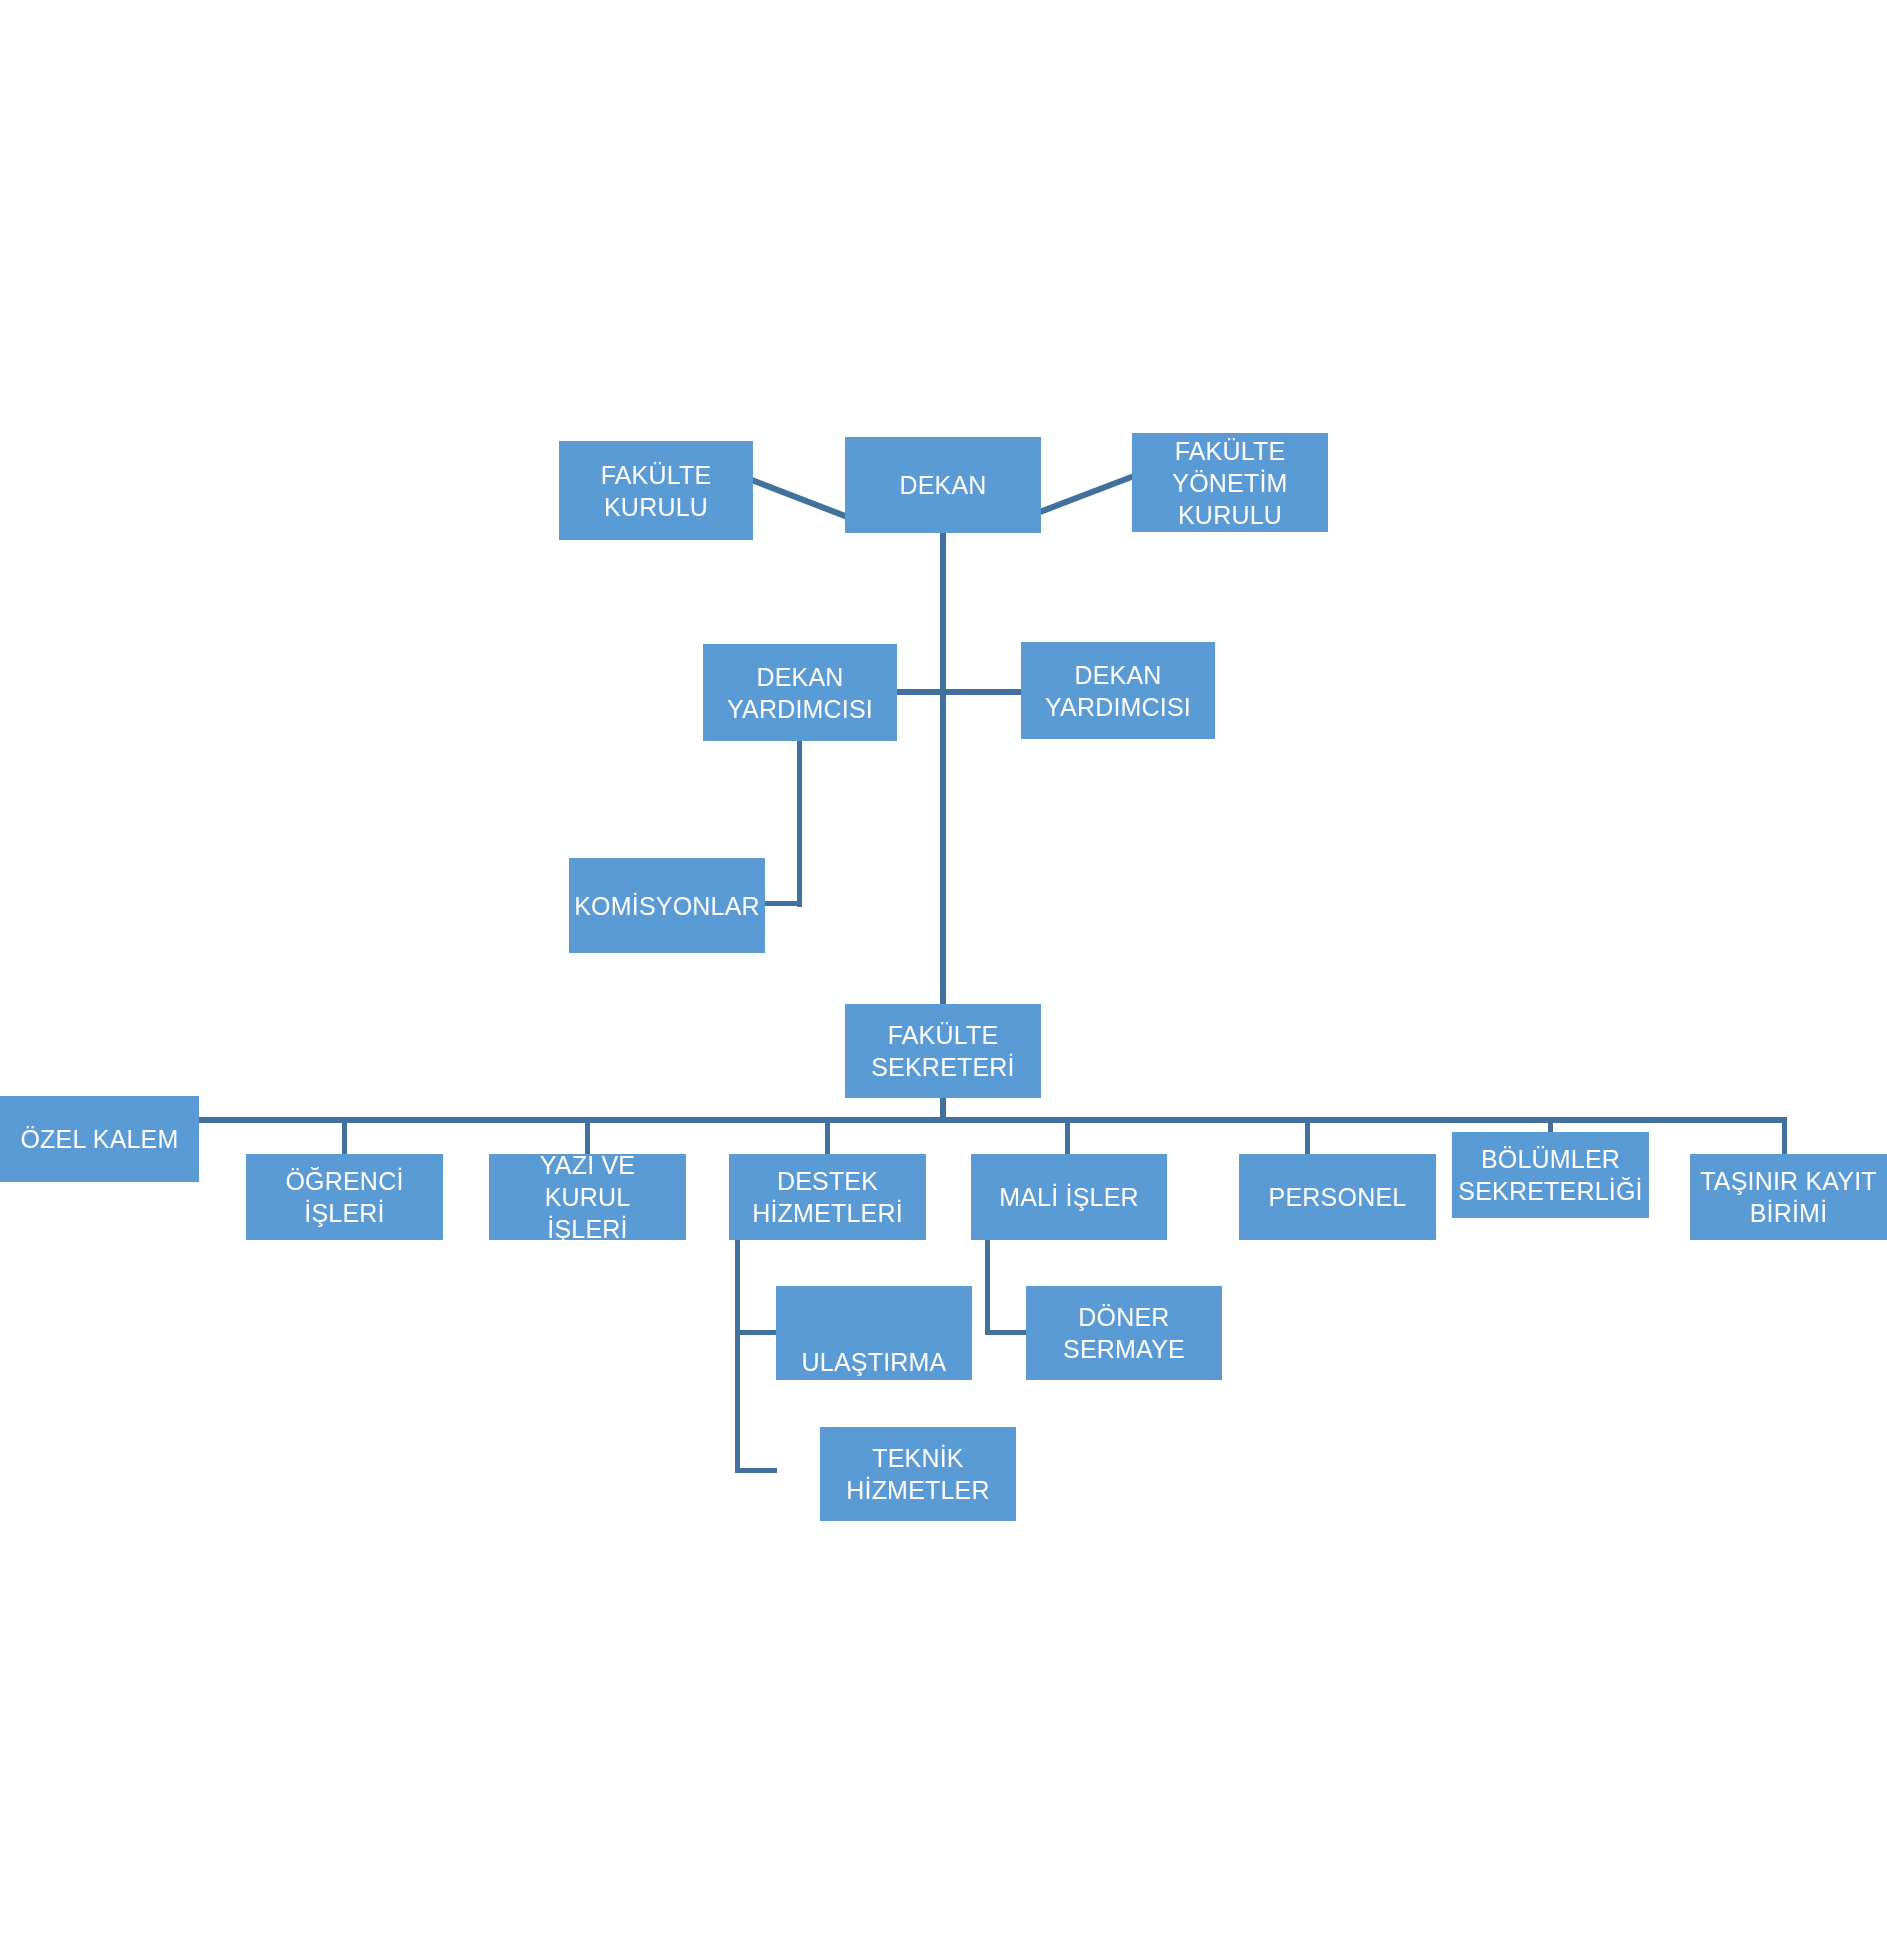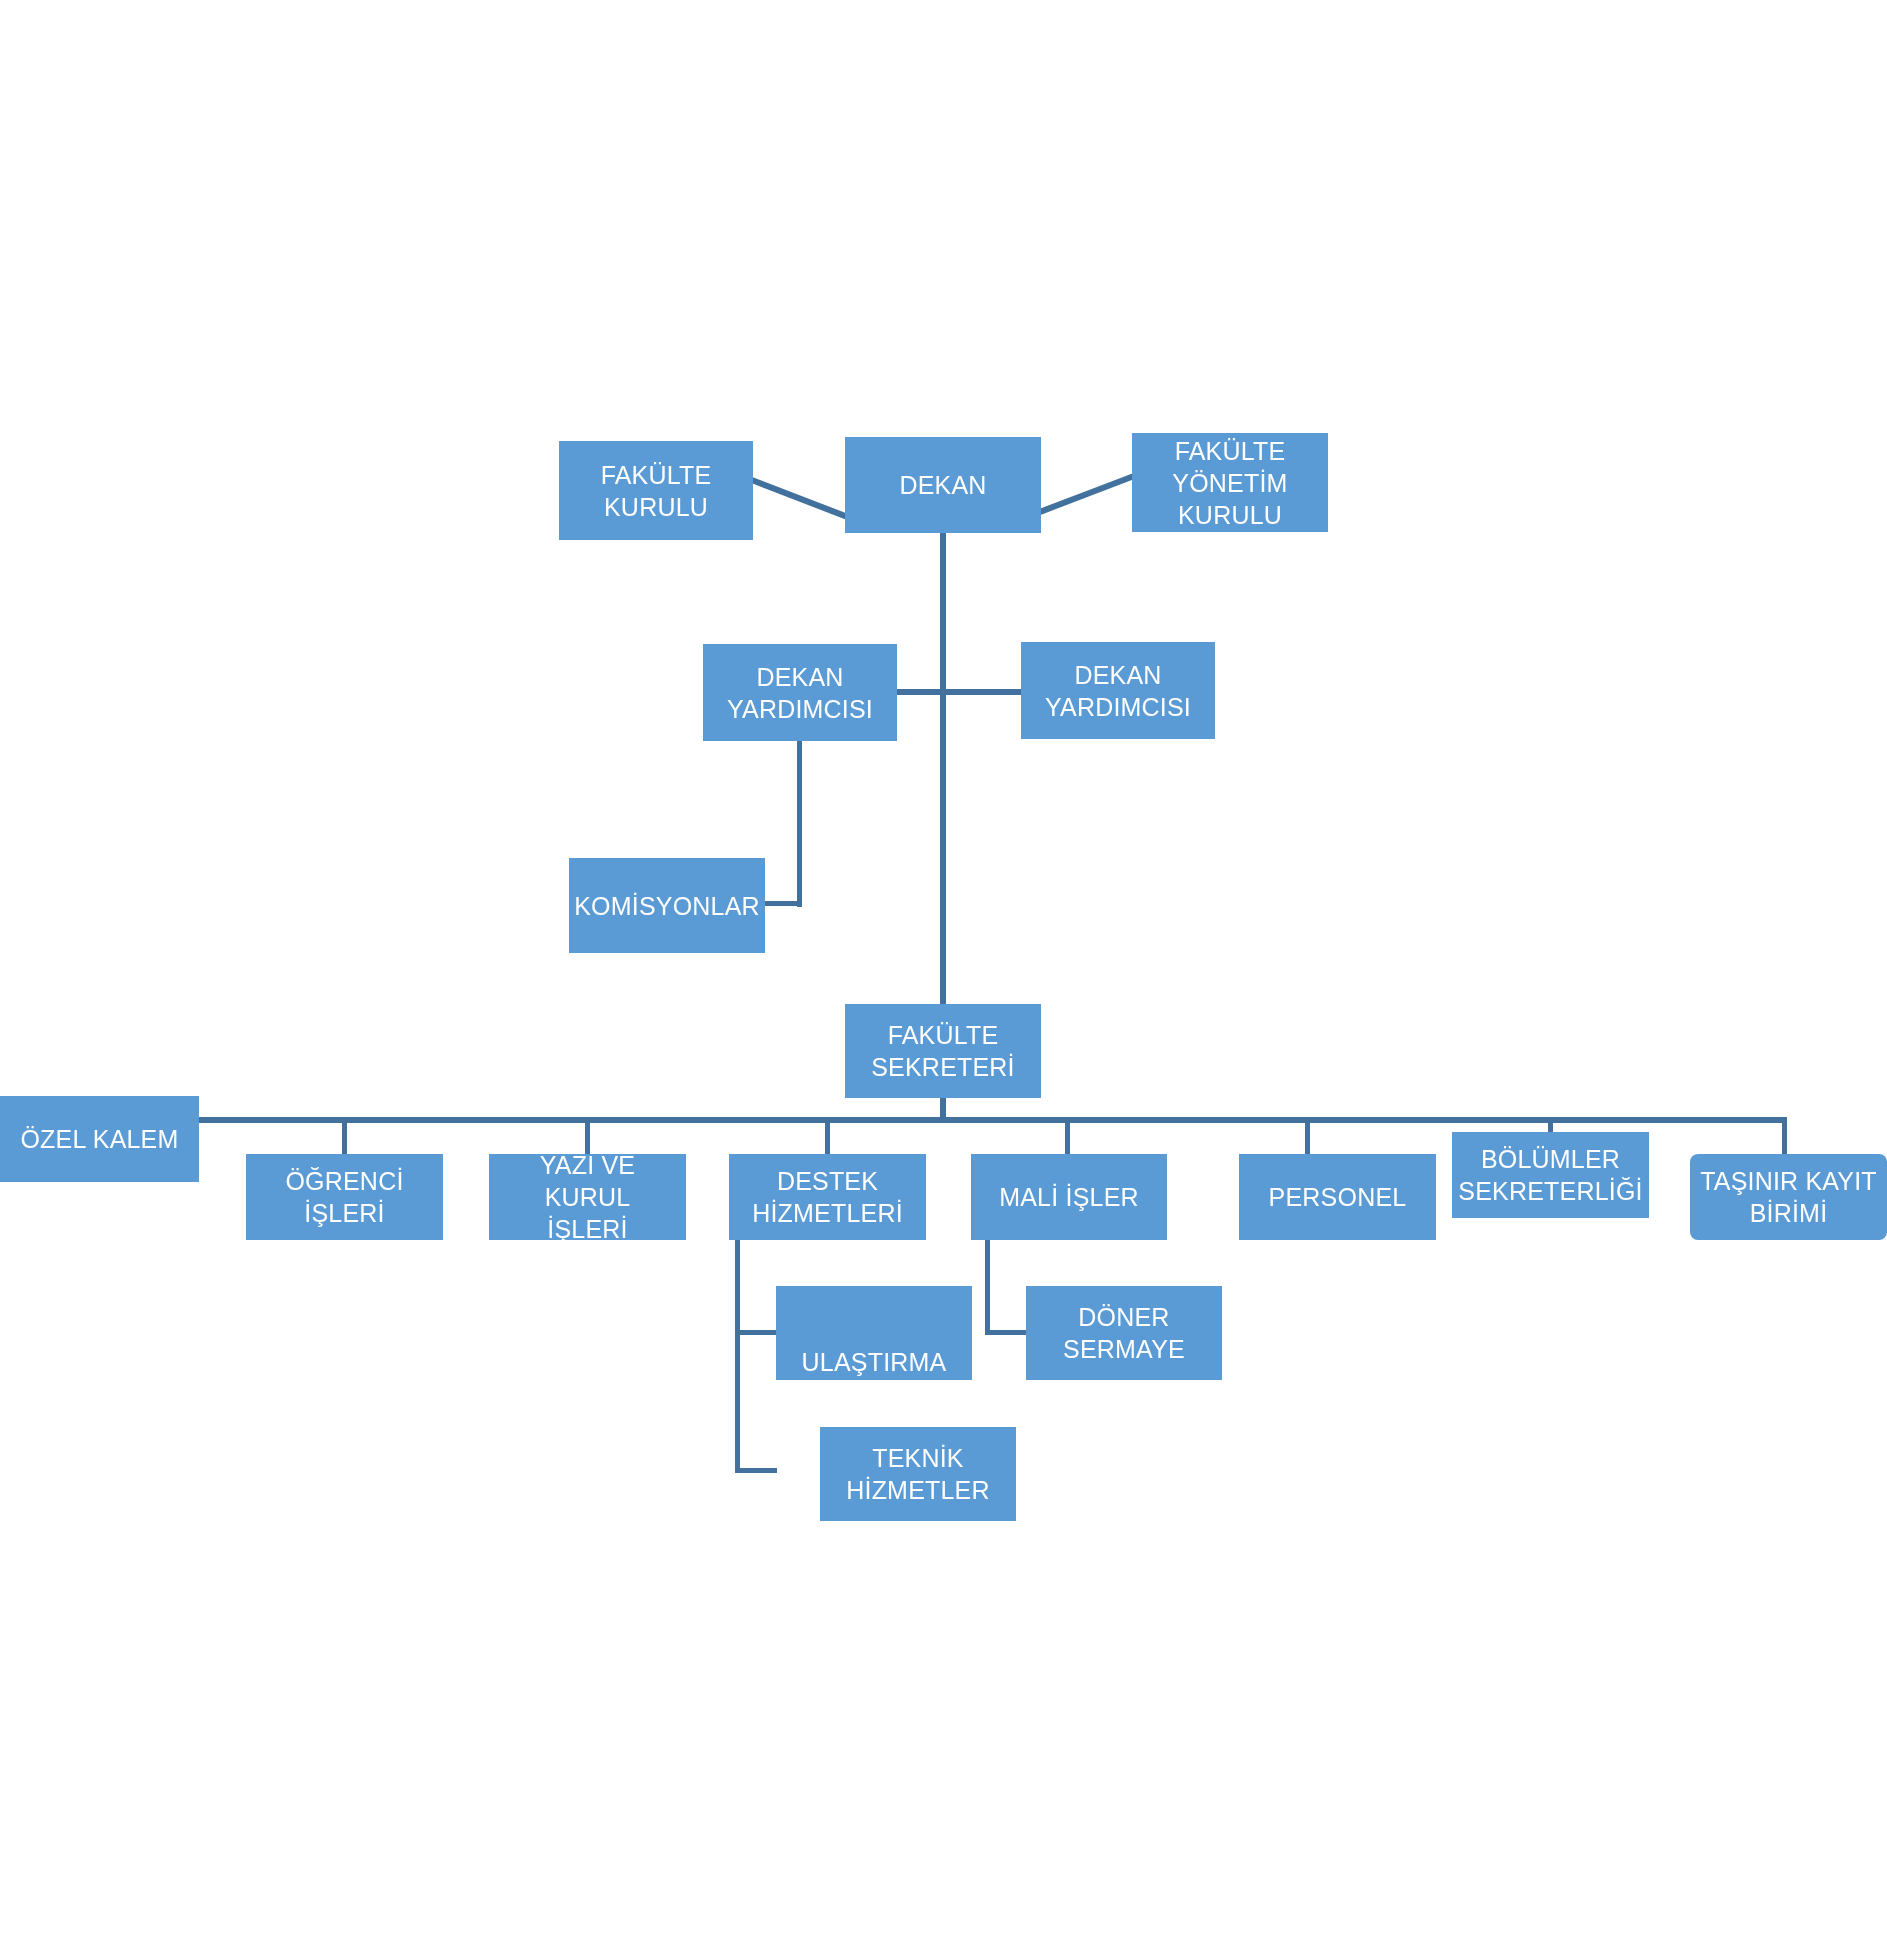--- a/index.html
+++ b/index.html
@@ -153,21 +153,21 @@
 
   <div class="node" style="left:1211px; top:1154px; width:197px; height:86px;margin-left:28px;">
     <span>PERSONEL</span>
   </div>
 
   <div class="node" style="left:1452px; top:1104px; width:197px; height:86px;margin-top:28px;">
     <span>BÖLÜMLER
 SEKRETERLİĞİ</span>
   </div>
 
-  <div class="node" style="left:1690px; top:1154px; width:197px; height:86px;border-radius:8px;">
+  <div class="node" style="left:1690px; top:1154px; width:197px; height:86px;">
     <span>TAŞINIR KAYIT
 BİRİMİ</span>
   </div>
 
   <div class="node" style="left:776px; top:1286px; width:196px; height:94px;align-items:flex-end;">
     <span>ULAŞTIRMA</span>
   </div>
 
   <div class="node" style="left:1026px; top:1286px; width:196px; height:94px;">
     <span>DÖNER

